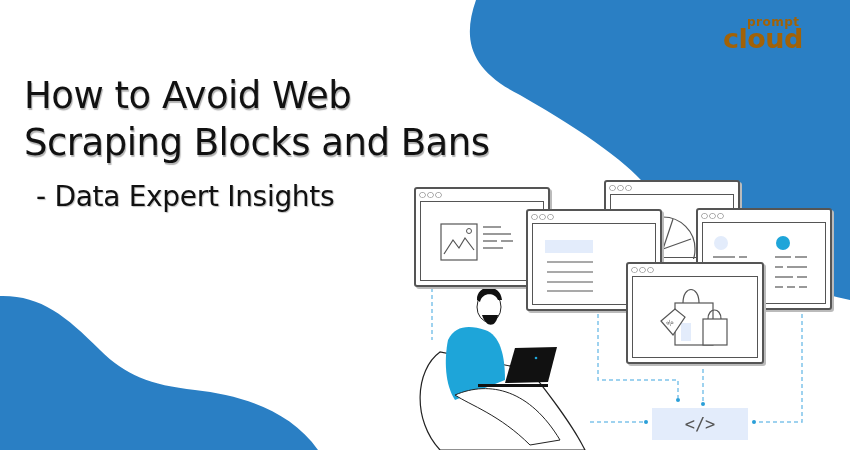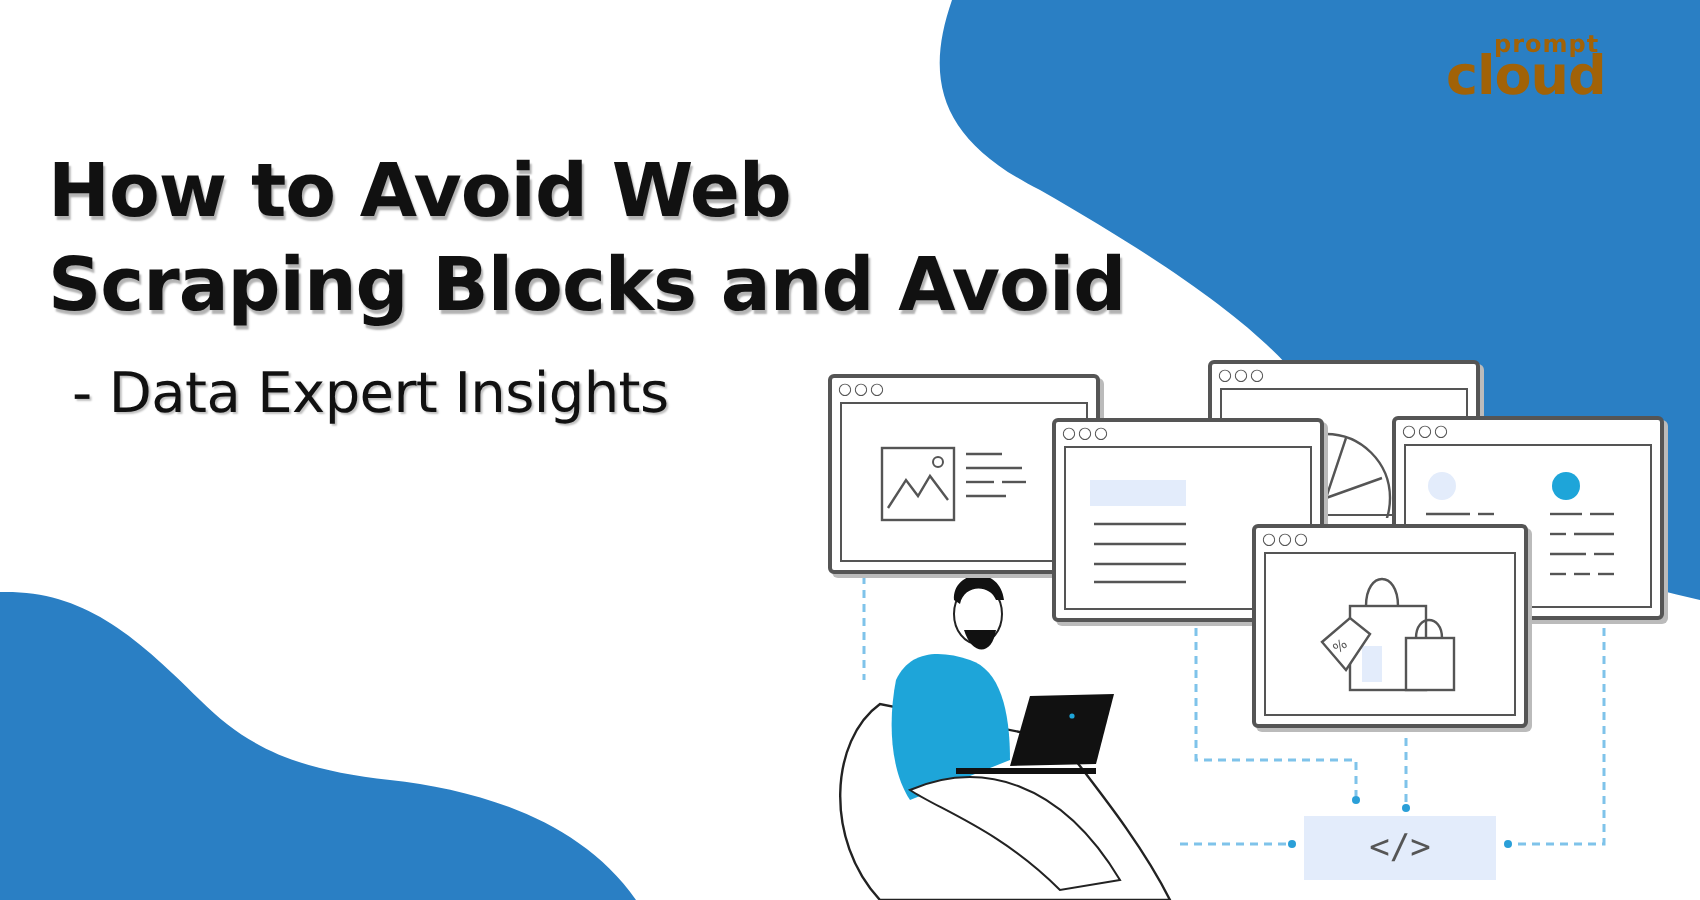--- a/index.html
+++ b/index.html
@@ -1,18 +1,18 @@
 <!DOCTYPE html>
 <html><head>
 <meta charset="utf-8">
 <style>
   html, body { margin:0; padding:0; }
   body { width:850px; height:450px; overflow:hidden; background:#ffffff; position:relative; font-family:"DejaVu Sans", sans-serif; }
   .bg-svg { position:absolute; left:0; top:0; width:850px; height:450px; }
-  .title { position:absolute; left:24px; margin:0; font-family:"DejaVu Sans", sans-serif; font-weight:bold; color:#111; letter-spacing:-0.5px; text-shadow:1px 2px 1px rgba(0,0,0,0.3); }
+  .title { position:absolute; left:24px; margin:0; font-family:"DejaVu Sans", sans-serif; font-weight:normal; color:#111; letter-spacing:-0.5px; text-shadow:1px 2px 1px rgba(0,0,0,0.3); }
   .title.l1 { top:74px; font-size:37px; }
   .title.l2 { top:121px; font-size:37px; }
   .subtitle { position:absolute; left:36px; top:180px; font-size:28px; color:#111; text-shadow:1px 1px 1px rgba(0,0,0,0.25); letter-spacing:-0.3px; }
   .logo { position:absolute; left:723px; top:15px; width:82px; height:38px; color:#a16207; }
   .logo .small { position:absolute; left:24px; top:0; font-size:12px; font-weight:bold; letter-spacing:0.5px; }
   .logo .big { position:absolute; left:0; top:8px; font-size:27px; font-weight:bold; letter-spacing:-0.5px; }
   .win { position:absolute; background:#fff; border:2px solid #555; border-radius:3px; box-shadow:2px 2px 0 #bbb; }
   .win .dots { position:absolute; left:3px; top:1px; font-size:8px; color:#555; letter-spacing:1px; line-height:10px; }
   .win .inner { position:absolute; left:4px; right:4px; top:12px; bottom:4px; border:1.5px solid #555; }
   .code-box { position:absolute; left:652px; top:408px; width:96px; height:32px; background:#e3ecfb; color:#555; font-size:17px; text-align:center; line-height:32px; font-family:"DejaVu Sans Mono", monospace; }
@@ -45,21 +45,21 @@
     <path d="M477 300 C476 285 500 282 502 300 L498 300 C495 292 482 292 480 302 Z" fill="#111"></path>
     <path d="M482 315 C486 328 496 328 498 315 Z" fill="#111"></path>
     <path d="M515 348 L557 347 L548 382 L505 383 Z" fill="#111"></path>
     <path d="M478 384 L548 384 L548 387 L478 387 Z" fill="#111"></path>
     <circle cx="536" cy="358" r="1.3" fill="#1ea5d9"></circle>
     <path d="M455 395 C490 380 530 390 560 440 L530 445 C500 415 470 405 455 395 Z" fill="#fff" stroke="#222" stroke-width="1"></path>
   </g>
 </svg>
 
 <h1 class="title l1">How to Avoid Web</h1>
-<h1 class="title l2">Scraping Blocks and Avoid</h1>
+<h1 class="title l2">Scraping Blocks and Bans</h1>
 <div class="subtitle">- Data Expert Insights</div>
 
 <div class="logo">
   <span class="small">prompt</span>
   <span class="big">cloud</span>
 </div>
 
 <div class="win" style="left:414px;top:187px;width:132px;height:96px;">
   <span class="dots">○○○</span>
   <div class="inner">

